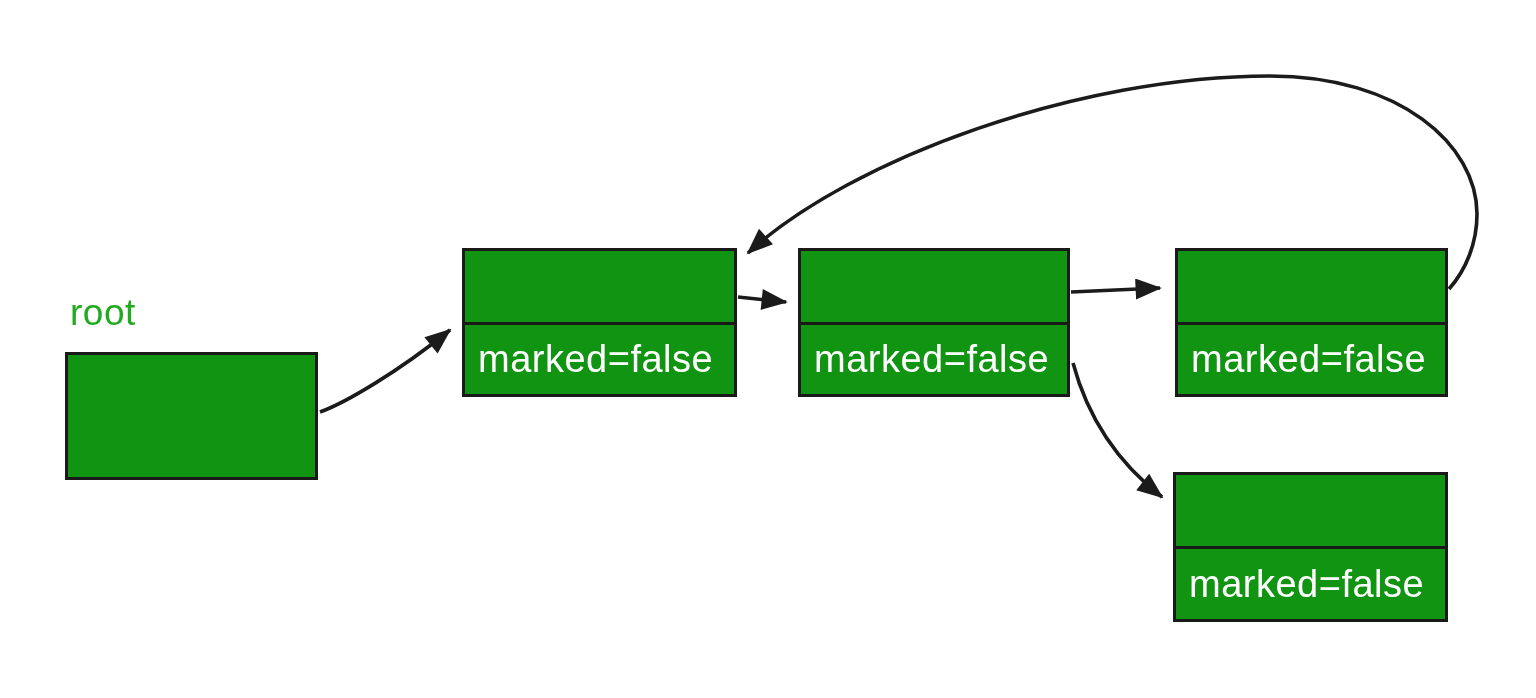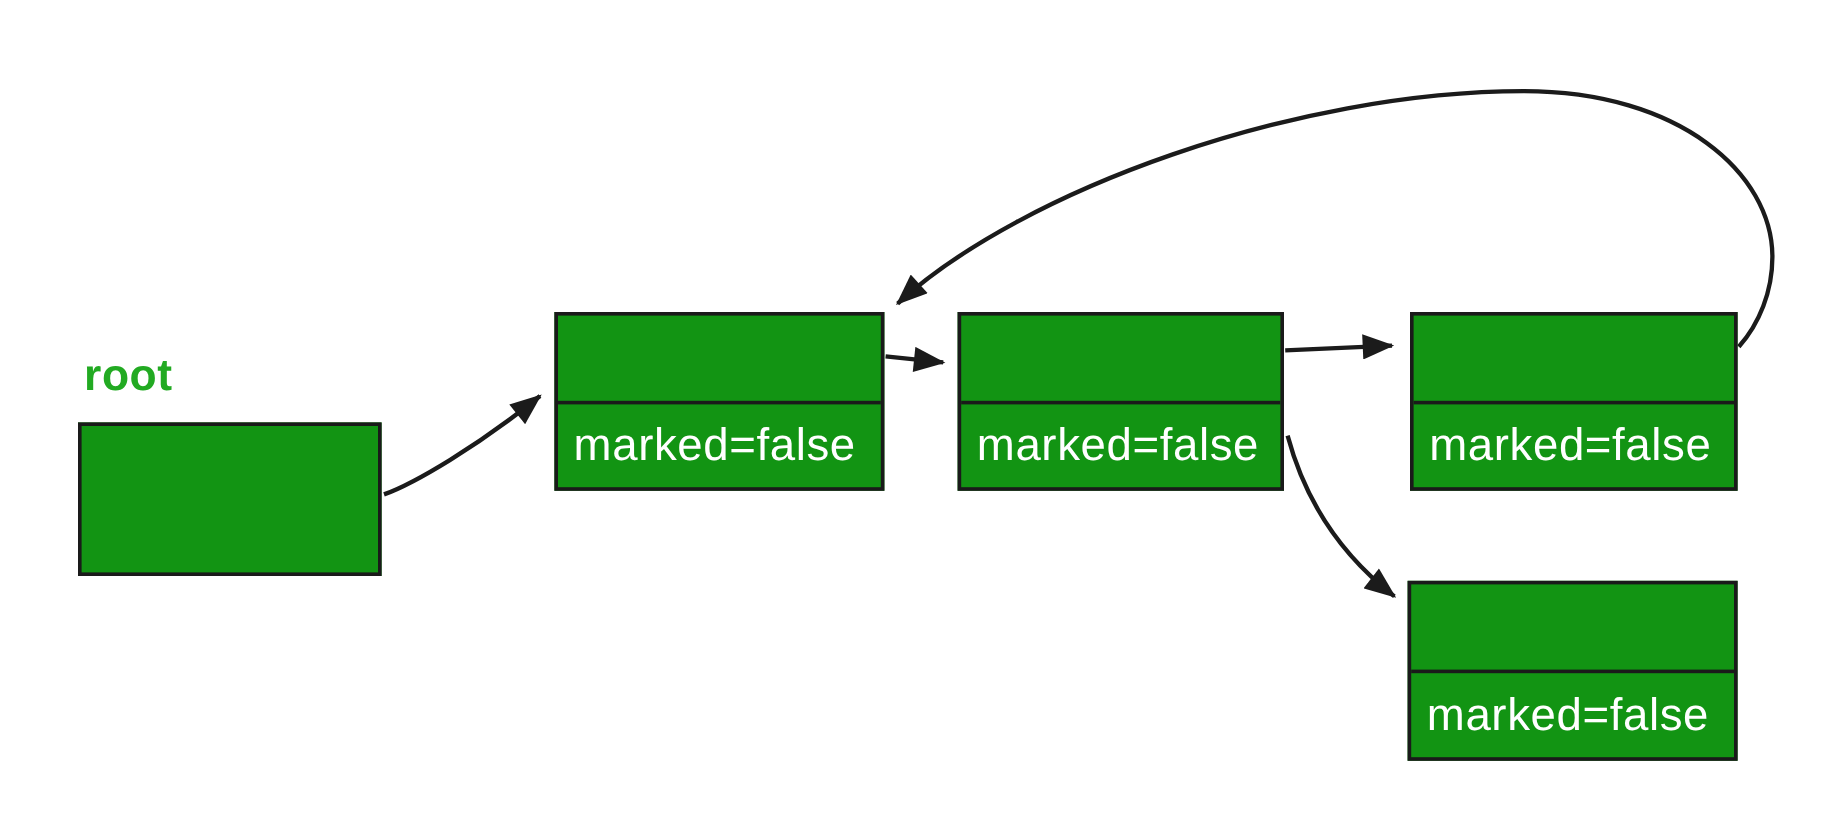--- a/index.html
+++ b/index.html
@@ -28,42 +28,41 @@
     left: 0; top: 0;
     width: 1536px;
     height: 698px;
     pointer-events: none;
   }
   .root-label {
     position: absolute;
     left: 70px;
     top: 292px;
     font-size: 37px;
-    font-weight: bold;
+    font-weight: normal;
     color: var(--root-label-color);
     letter-spacing: 0.5px;
   }
   .box {
     position: absolute;
     box-sizing: border-box;
     background: var(--node-fill);
     border: 3px solid var(--node-border);
   }
   .root-box {
     left: 65px;
     top: 352px;
     width: 253px;
     height: 128px;
   }
   .node {
     width: 275px;
     height: 149px;
     display: flex;
     flex-direction: column;
-    margin-top: 12px;
   }
   .node .slot-pointer {
     height: 71px;
     flex: 0 0 auto;
   }
   .node .slot-label {
     flex: 1 1 auto;
     border-top: 3px solid var(--node-border);
     display: flex;
     align-items: center;

